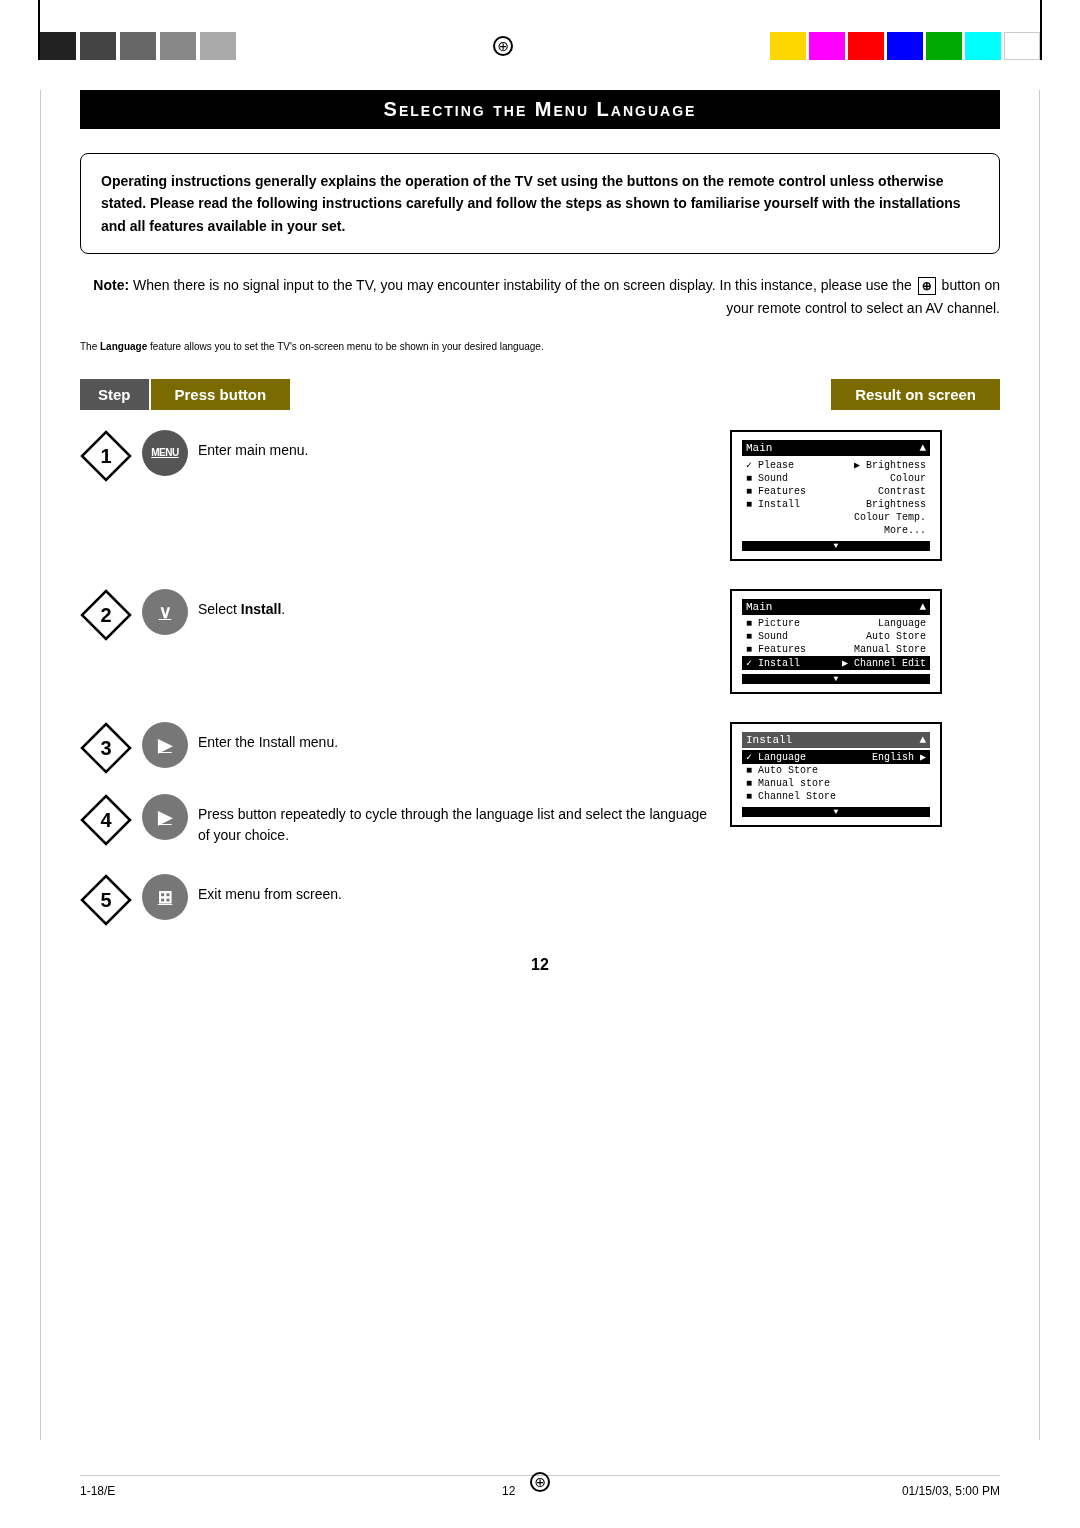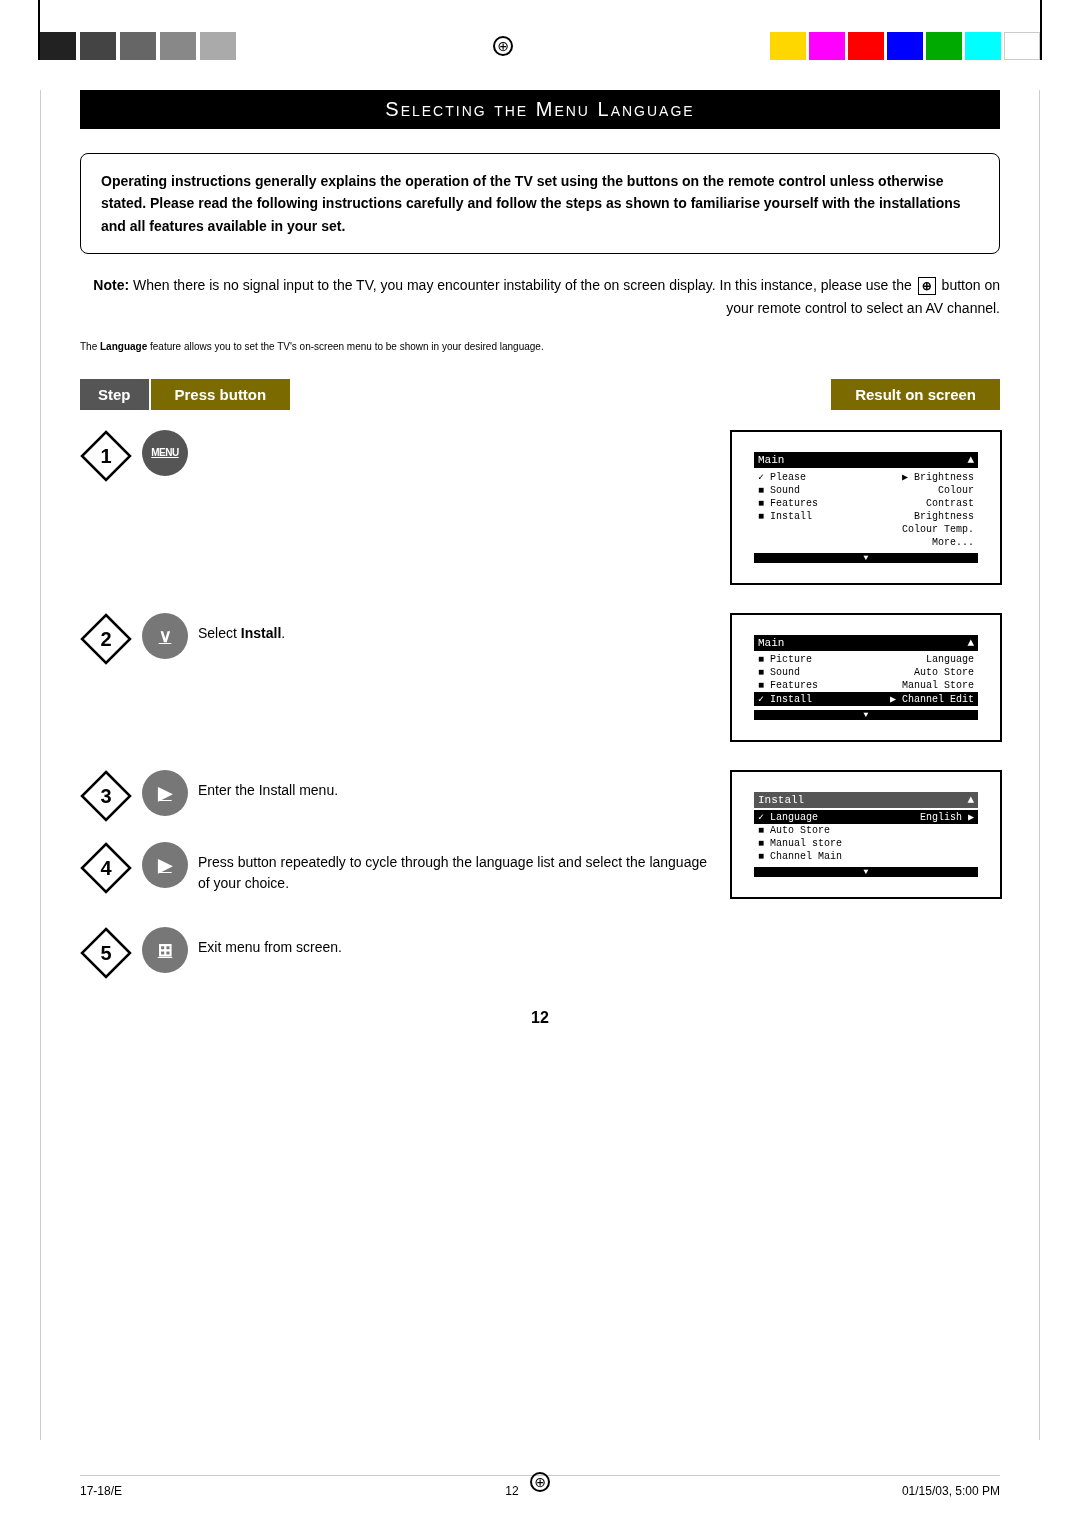--- a/index.html
+++ b/index.html
@@ -90,21 +90,21 @@
       right: 80px;
     }
 
     
     .page-title {
       background: #000;
       color: #fff;
       text-align: center;
       padding: 8px 16px;
       font-size: 20px;
-      font-weight: normal;
+      font-weight: bold;
       letter-spacing: 2px;
       margin-bottom: 24px;
       font-variant: small-caps;
     }
 
     
     .notice-box {
       border: 1px solid #000;
       border-radius: 8px;
       padding: 16px 20px;
@@ -155,24 +155,24 @@
     .step-desc {
       flex: 1;
       padding-top: 10px;
       font-size: 14px;
       line-height: 1.5;
     }
     .step-desc strong { font-weight: bold; }
 
     
     .tv-screen {
-      width: 272px;
+      width: 212px;
       border: 2px solid #000;
       background: #fff;
-      padding: 16px;
+      padding: 4px;
       font-family: 'Courier New', monospace;
       font-size: 11px;
     }
     .tv-screen-inner {
       background: #fff;
       padding: 4px 6px;
     }
     .tv-menu-title {
       background: #000;
       color: #fff;
@@ -397,20 +397,23 @@
 
     <div class="step-full-row">
       <div class="step-left-part">
         <div class="step-num-wrapper">
           <svg width="52" height="52" viewBox="0 0 52 52">
             <polygon points="26,2 50,26 26,50 2,26" fill="white" stroke="black" stroke-width="2.5"></polygon>
           </svg>
           <span style="position:absolute;top:50%;left:50%;transform:translate(-50%,-50%);font-size:20px;font-weight:bold;">1</span>
         </div>
         <div class="btn-circle btn-menu">MENU</div>
+        <div class="step-desc">
+          <span>Enter main menu.</span>
+        </div>
       </div>
       <div class="step-right-part">
         <div class="tv-screen">
           <div class="tv-screen-inner">
             <div class="tv-menu-title">
               <span>Main</span>
               <span>▲</span>
             </div>
             <div class="tv-menu-row">
               <span>✓ Please</span>
@@ -535,21 +538,21 @@
             </div>
             <div class="tv-menu-row">
               <span>■ Auto Store</span>
                 <span></span>
             </div>
             <div class="tv-menu-row">
               <span>■ Manual store</span>
                 <span></span>
             </div>
             <div class="tv-menu-row">
-              <span>■ Channel Main</span>
+              <span>■ Channel Store</span>
                 <span></span>
             </div>
             <div class="tv-bottom-bar">
               <span class="tv-bottom-bar-down">▼</span>
             </div>
           </div>
         </div>
       </div>
     </div>
 
@@ -570,20 +573,20 @@
       </div>
     </div>
 
   </div>
 
   <div class="page-number">12</div>
 
 </div>
 
 <div class="bottom-bar">
-  <span>17-18/E</span>
+  <span>1-18/E</span>
   <span>12</span>
   <span>01/15/03, 5:00 PM</span>
 </div>
 
 <div style="position:absolute; bottom:36px; left:50%; transform:translateX(-50%);">
   <div class="icon-crosshair">⊕</div>
 </div>
 
 </body></html>

